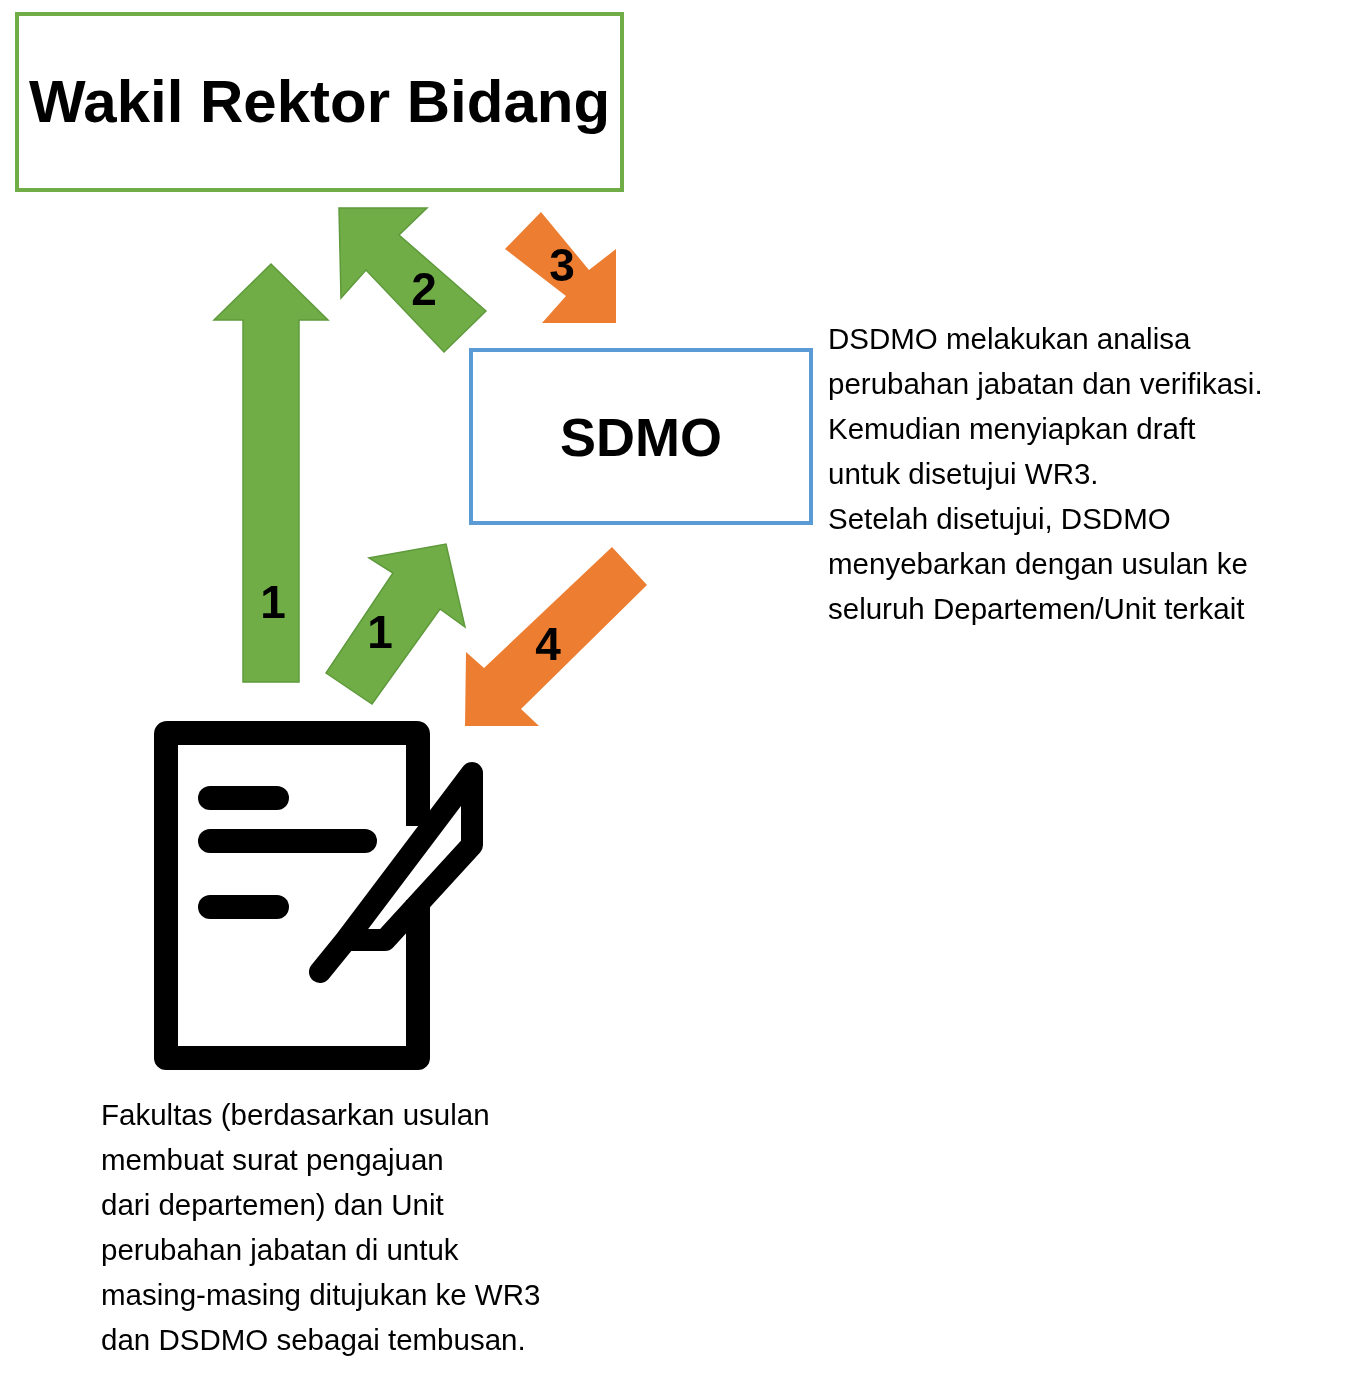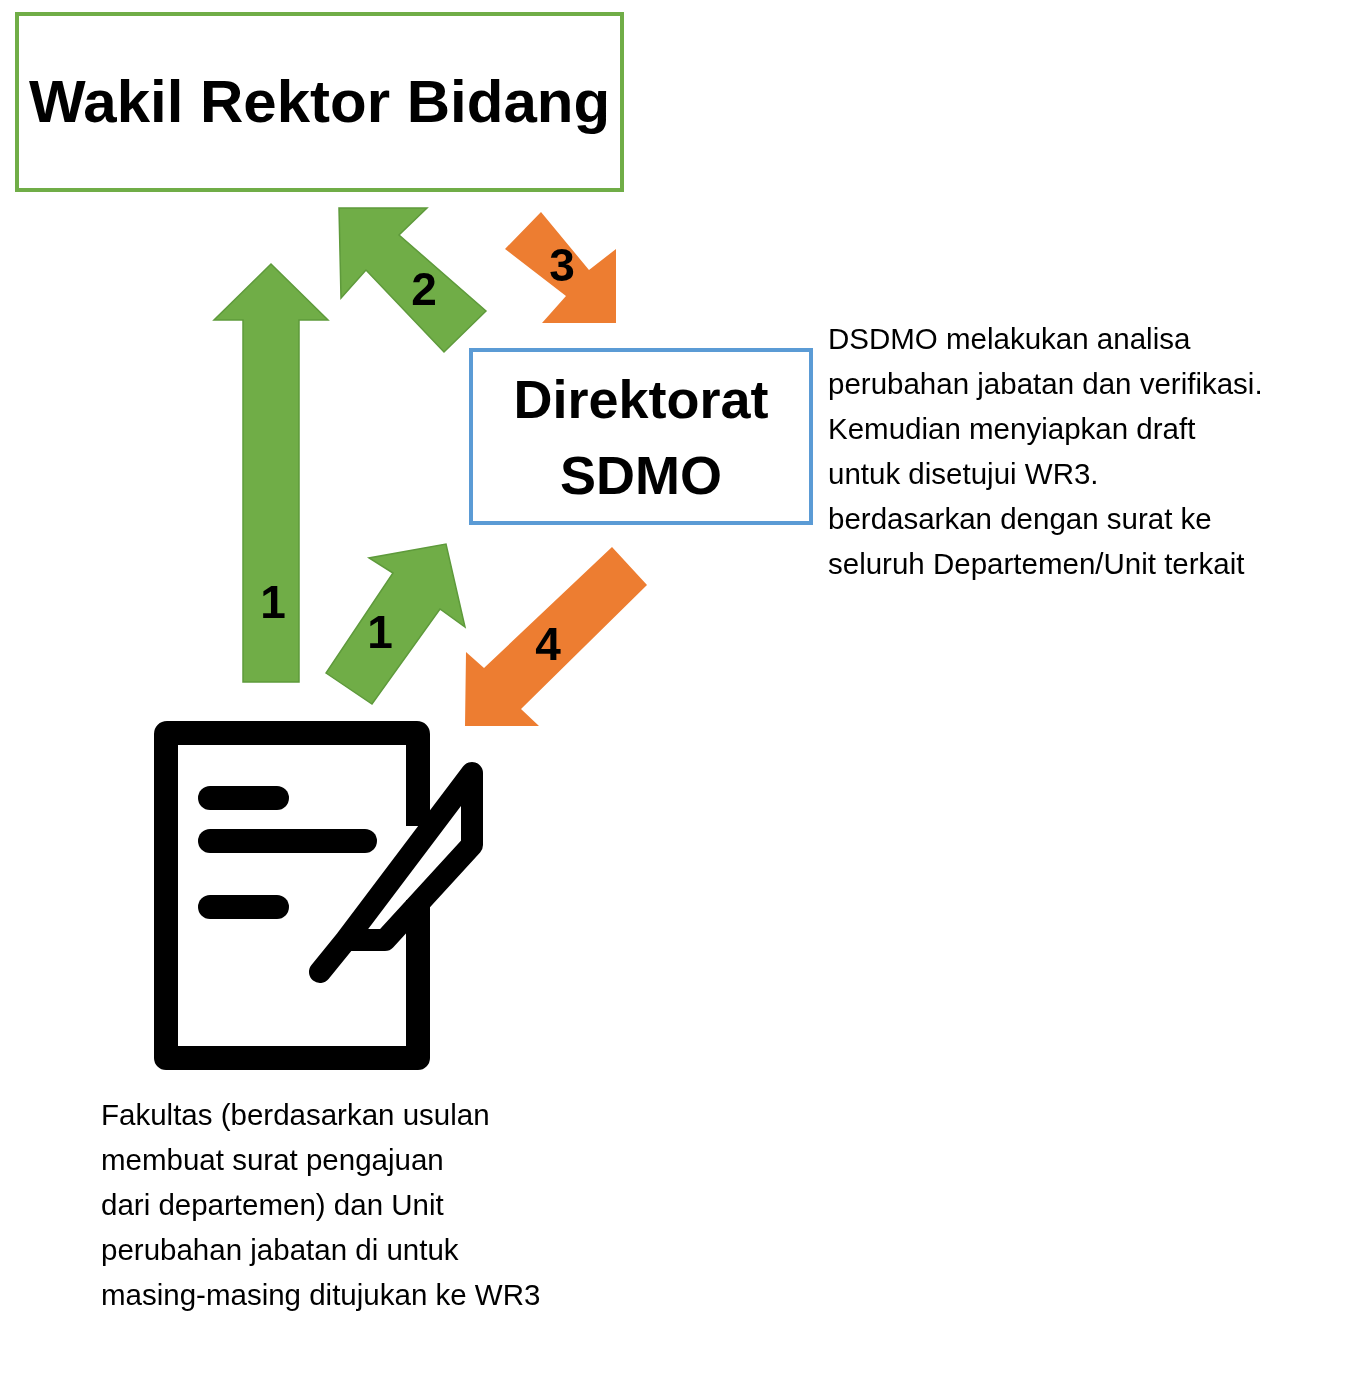--- a/index.html
+++ b/index.html
@@ -48,30 +48,30 @@
     <polygon points="647,585 612,547 484,668 466,652 465,726 539,726 521,709" fill="#ed7d31"></polygon>
     <text class="arrow-label" x="548" y="660" text-anchor="middle">4</text>
   </g>
 </svg>
 
 <div class="box" id="wr-box" style="border-color: rgb(112, 173, 71);">
   <div>Wakil Rektor Bidang</div>
 </div>
 
 <div class="box" id="dir-box" style="border-color: rgb(91, 155, 213);">
-  <div>Direktorat</div>
   <div>SDMO</div>
 </div>
 
 <div class="desc" id="dir-desc">
   <div>DSDMO melakukan analisa</div>
   <div>perubahan jabatan dan verifikasi.</div>
   <div>Kemudian menyiapkan draft</div>
   <div>untuk disetujui WR3.</div>
-  <div>berdasarkan dengan surat ke</div>
+  <div>Setelah disetujui, DSDMO</div>
+  <div>menyebarkan dengan usulan ke</div>
   <div>seluruh Departemen/Unit terkait</div>
 </div>
 
 <svg class="layer" width="1367" height="1385">
   <g fill="none" stroke="#000" stroke-linecap="round" stroke-linejoin="round">
 
     <path d="M 418,826 L 418,734 Q 418,733 417,733 L 167,733 Q 166,733 166,734 L 166,1058 L 418,1058 L 418,900" stroke-width="24" stroke-linecap="butt"></path>
 
     <line x1="210" y1="798" x2="277" y2="798" stroke-width="24"></line>
     <line x1="210" y1="841" x2="365" y2="841" stroke-width="24"></line>
@@ -80,13 +80,14 @@
     <path d="M 320,972 L 346,940 L 385,940 L 472,845 L 472,773 L 346,940" stroke-width="22"></path>
   </g>
 </svg>
 
 <div class="desc" id="fak-desc">
   <div>Fakultas (berdasarkan usulan</div>
   <div>membuat surat pengajuan</div>
   <div>dari departemen) dan Unit</div>
   <div>perubahan jabatan di untuk</div>
   <div>masing-masing ditujukan ke WR3</div>
+  <div>dan DSDMO sebagai tembusan.</div>
 </div>
 
 </body></html>

